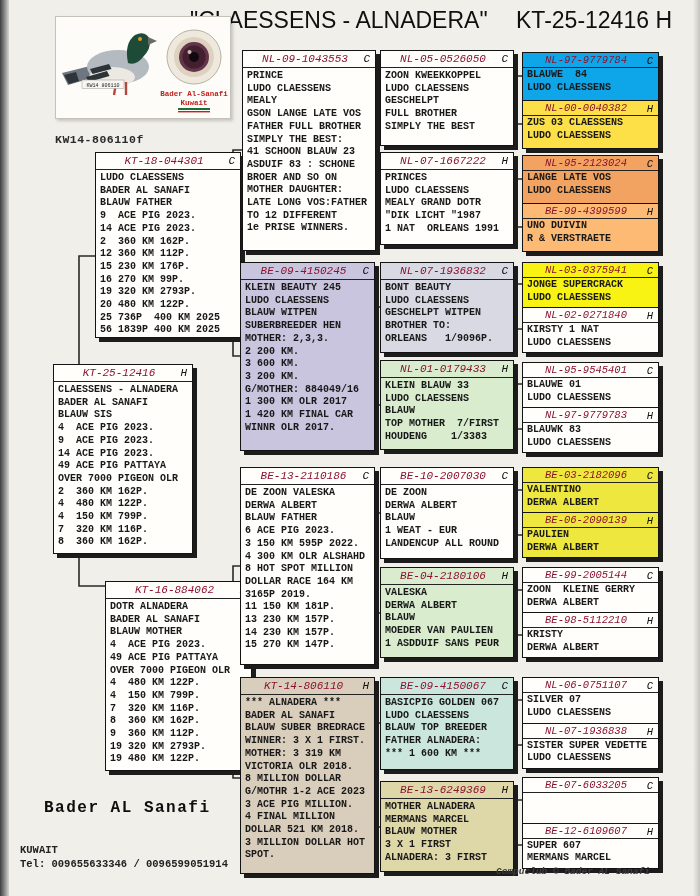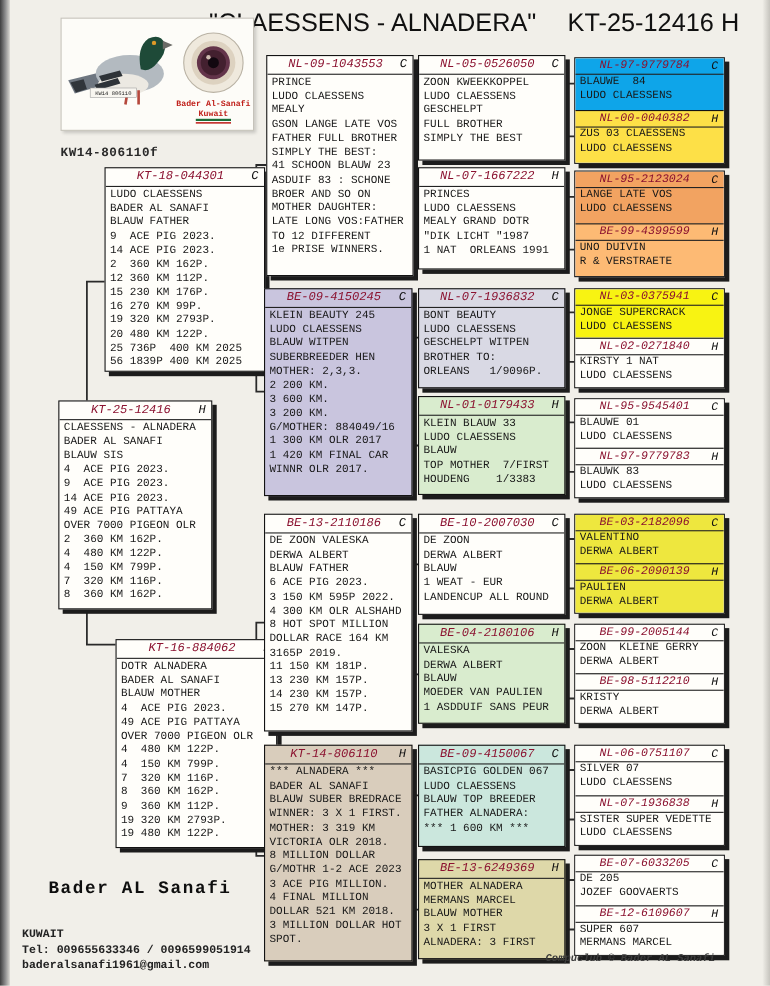--- a/index.html
+++ b/index.html
@@ -5,21 +5,21 @@
 *{margin:0;padding:0;box-sizing:border-box}
 html,body{width:700px;height:896px}
 body{position:relative;background:#f1efe9;font-family:"Liberation Mono",monospace;overflow:hidden;color:#1a1a1a}
 .edge-l{position:absolute;left:0;top:0;width:9px;height:100%;background:linear-gradient(to right,#3f3f3f,#8f8f8f 55%,#d8d6d0)}
 .edge-r{position:absolute;right:0;top:0;width:7px;height:100%;background:linear-gradient(to left,#c6c4be,#f1efe9)}
 .title{position:absolute;left:190px;top:7px;width:482px;display:flex;justify-content:space-between;font-family:"Liberation Sans",sans-serif;font-size:23px;color:#101010;white-space:nowrap}
 svg.cx{position:absolute;left:0;top:0;pointer-events:none}
 .pbox,.pair{position:absolute;border:1.6px solid #131313;box-shadow:4px 4px 0 #1c1c1c;background:#fffefa;overflow:hidden}
 .hd{position:relative;text-align:center;font-style:italic;font-weight:normal;font-size:11px;line-height:15px;color:#8b1230;border-bottom:1.2px solid #222;padding:1px 14px 0 6px}
 .hd .sx{position:absolute;right:5px;top:1px;color:#111}
-.bd{padding:2px 4px;font-weight:normal;font-size:10px;line-height:12.7px;white-space:pre;color:#181818}
+.bd{padding:2px 4px;font-weight:bold;font-size:10px;line-height:12.7px;white-space:pre;color:#181818}
 .pair{display:flex;flex-direction:column;padding:0}
 .half{flex:1;display:flex;flex-direction:column;background:#fffefa}
 .half+.half{border-top:1.6px solid #131313}
 .half .hd{font-size:10.5px;line-height:14px;padding:0 14px 0 5px}
 .half .bd{padding:1px 4px;line-height:12.8px}
 .photo{position:absolute;left:55px;top:16px;width:176px;height:103px;background:#fdfcf8;border:1px solid #c5c2ba;box-shadow:2px 2px 3px rgba(0,0,0,.18)}
 .kwtag{position:absolute;left:55px;top:133px;font-weight:bold;font-size:11.5px;letter-spacing:.5px;color:#2a2a2a}
 .footer-name{position:absolute;left:44px;top:799px;font-weight:bold;font-size:16px;letter-spacing:1.5px;color:#0e0e0e}
 .footer-info{position:absolute;left:20px;top:843px;font-weight:bold;font-size:10.5px;line-height:14px;color:#222}
 .compuclub{position:absolute;left:496px;top:866px;font-style:italic;font-weight:bold;font-size:9.5px;color:#3c3c3c}
@@ -351,29 +351,26 @@
   <div class="half" style="background: rgb(255, 254, 250);">
       <div class="hd"><span>NL-07-1936838</span><span class="sx">H</span></div>
       <div class="bd">SISTER SUPER VEDETTE
 LUDO CLAESSENS</div>
     </div>
 </div>
 
 <div class="pair" style="left:522px;top:777px;width:137px;height:92px">
   <div class="half" style="background: rgb(255, 254, 250);">
       <div class="hd"><span>BE-07-6033205</span><span class="sx">C</span></div>
-      <div class="bd">DE 205
-JOZEF GOOVAERTS</div>
     </div>
   <div class="half" style="background: rgb(255, 254, 250);">
       <div class="hd"><span>BE-12-6109607</span><span class="sx">H</span></div>
       <div class="bd">SUPER 607
 MERMANS MARCEL</div>
     </div>
 </div>
 
 <div class="footer-name">Bader AL Sanafi</div>
 <div class="footer-info">
   <div>KUWAIT</div>
   <div>Tel: 009655633346 / 0096599051914</div>
-  <div>baderalsanafi1961@gmail.com</div>
 </div>
 <div class="compuclub">Compuclub © Bader AL Sanafi</div>
 
 </body></html>

